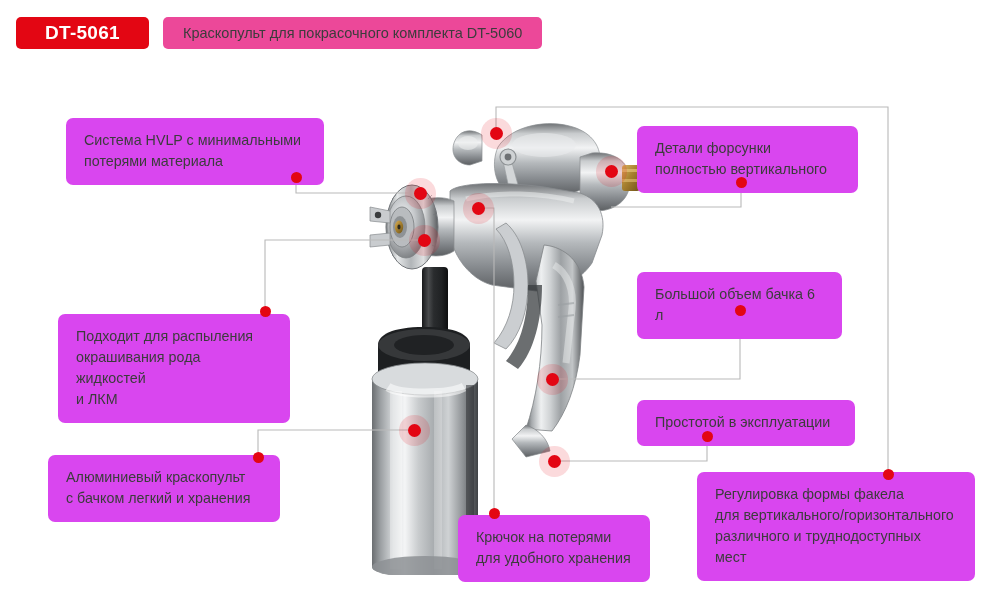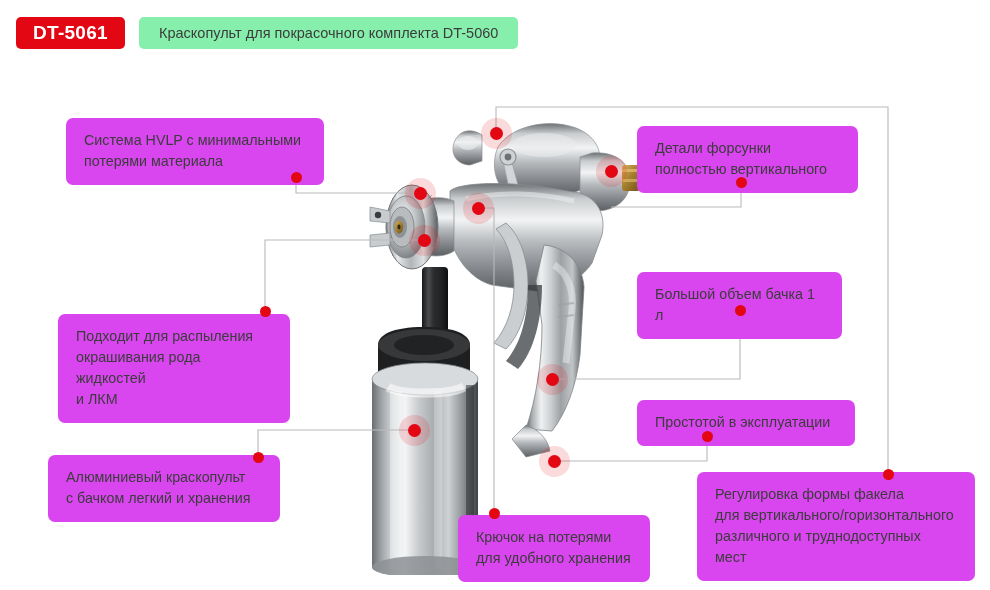--- a/index.html
+++ b/index.html
@@ -31,27 +31,27 @@
   .sku-badge {
     background: #e30613;
     color: #ffffff;
     border-radius: 5px;
     font-size: 19px;
     font-weight: bold;
     letter-spacing: 0.3px;
     display: flex;
     align-items: center;
     justify-content: center;
-    padding: 0 17px;
+    padding: 0 29px;
     height: 32px;
     box-sizing: border-box;
   }
   .title-pill {
     margin-left: 14px;
-    background: #86efac;
+    background: #ec4899;
     border-radius: 5px;
     color: #3c3c3c;
     font-size: 14.5px;
     display: flex;
     align-items: center;
     padding: 0 20px;
     height: 32px;
     box-sizing: border-box;
     white-space: nowrap;
   }
@@ -282,21 +282,21 @@
       <div class="dot" style="left: 265px; top: 311px;"></div>
       <div class="marker" style="left: 424px; top: 240px;"></div>
       <div class="callout" style="left: 48px; top: 455px; width: 232px; min-height: 58px;">Алюминиевый краскопульт
 с бачком легкий и хранения</div>
       <div class="dot" style="left: 258px; top: 457px;"></div>
       <div class="marker" style="left: 414px; top: 430px;"></div>
       <div class="callout" style="left: 637px; top: 126px; width: 221px; min-height: 55px;">Детали форсунки
 полностью вертикального</div>
       <div class="dot" style="left: 741px; top: 182px;"></div>
       <div class="marker" style="left: 611px; top: 171px;"></div>
-      <div class="callout" style="left: 637px; top: 272px; width: 205px; min-height: 37px;">Большой объем бачка 1 л</div>
+      <div class="callout" style="left: 637px; top: 272px; width: 205px; min-height: 37px;">Большой объем бачка 6 л</div>
       <div class="dot" style="left: 740px; top: 310px;"></div>
       <div class="marker" style="left: 552px; top: 379px;"></div>
       <div class="callout" style="left: 637px; top: 400px; width: 218px; min-height: 35px;">Простотой в эксплуатации</div>
       <div class="dot" style="left: 707px; top: 436px;"></div>
       <div class="marker" style="left: 554px; top: 461px;"></div>
       <div class="callout" style="left: 697px; top: 472px; width: 278px; min-height: 98px;">Регулировка формы факела
 для вертикального/горизонтального
 различного и труднодоступных
 мест</div>
       <div class="dot" style="left: 888px; top: 474px;"></div>

